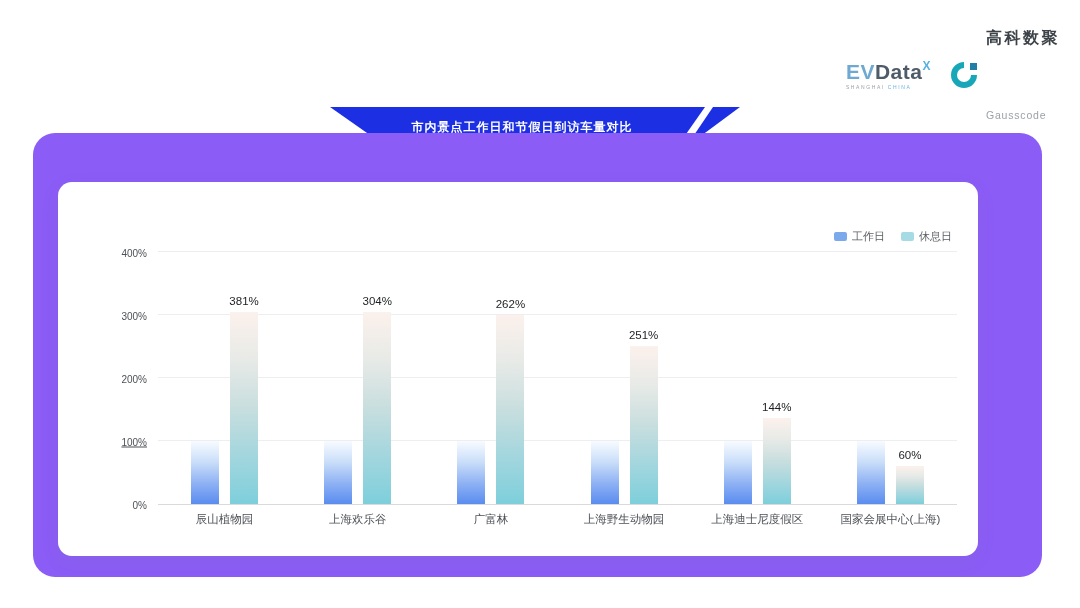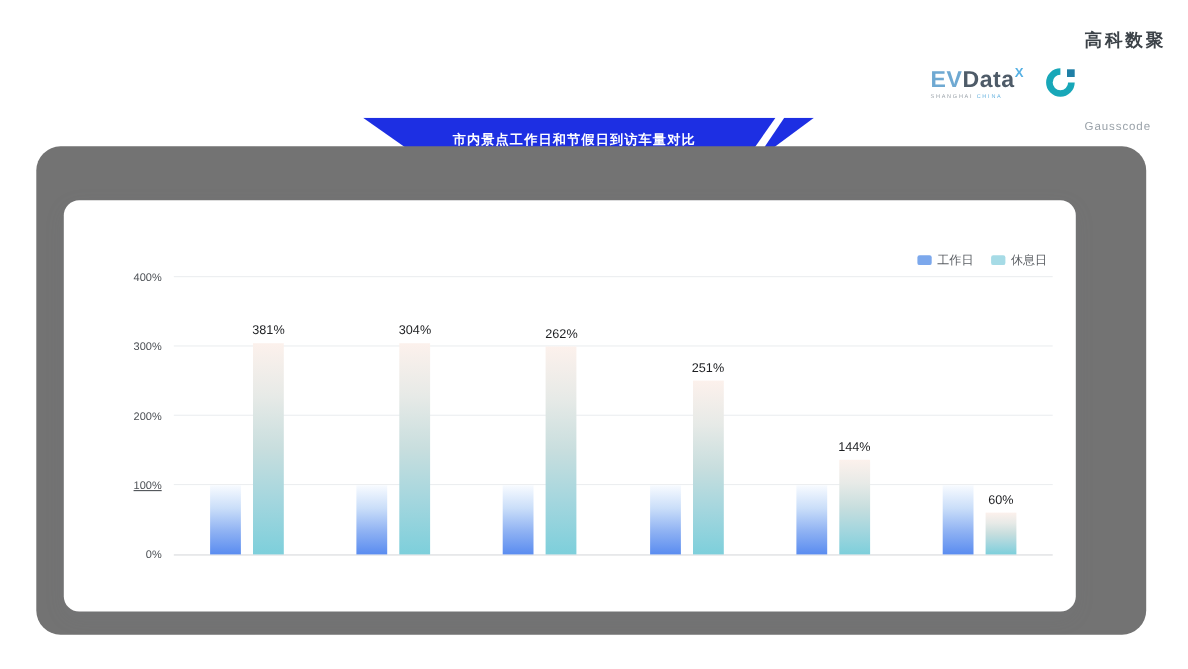--- a/index.html
+++ b/index.html
@@ -26,21 +26,21 @@
   .banner svg { position: absolute; inset: 0; }
   .banner-text {
     position: absolute; left: 34px; top: 0; width: 316px; height: 40px;
     line-height: 40px; text-align: center; color: #ffffff;
     font-size: 12px; font-weight: bold; letter-spacing: 1px; white-space: nowrap;
   }
 
   
   .outer-card {
     position: absolute; left: 33px; top: 133px; width: 1009px; height: 444px;
-    background: #737373; border-radius: 22px;
+    background: #8b5cf6; border-radius: 22px;
   }
   .inner-card {
     position: absolute; left: 25px; top: 49px; width: 920px; height: 374px;
     background: #ffffff; border-radius: 14px;
     box-shadow: 0 6px 18px rgba(120,130,140,0.10);
   }
 
   
   .legend { position: absolute; top: 47px; right: 26px; display: flex; gap: 16px; }
   .legend-item { display: flex; align-items: center; gap: 5px; cursor: default; }
@@ -143,14 +143,22 @@
             <div class="bar-value">144%</div>
           </div>
         </div>
         <div class="bar-group">
           <div class="bar" style="height: 63px; background: linear-gradient(rgb(248, 251, 255), rgb(202, 222, 249), rgb(143, 178, 243), rgb(90, 140, 240));"></div>
           <div class="bar" style="height: 38px; background: linear-gradient(rgb(252, 241, 236), rgb(231, 234, 231), rgb(200, 222, 222), rgb(163, 214, 222), rgb(125, 207, 219));">
             <div class="bar-value">60%</div>
           </div>
         </div>
       </div>
+    <div class="x-labels" id="xLabels">
+        <div class="x-label">辰山植物园</div>
+        <div class="x-label">上海欢乐谷</div>
+        <div class="x-label">广富林</div>
+        <div class="x-label">上海野生动物园</div>
+        <div class="x-label">上海迪士尼度假区</div>
+        <div class="x-label">国家会展中心(上海)</div>
+      </div>
   </div>
 </div>
 
 </body></html>

